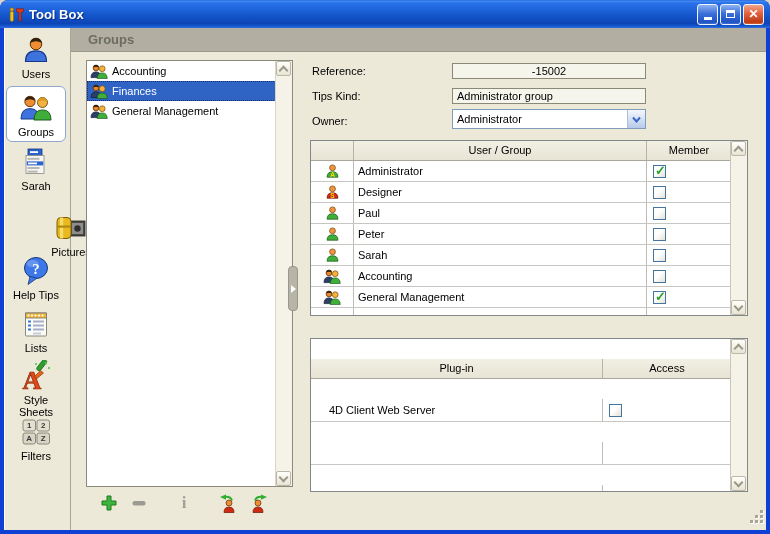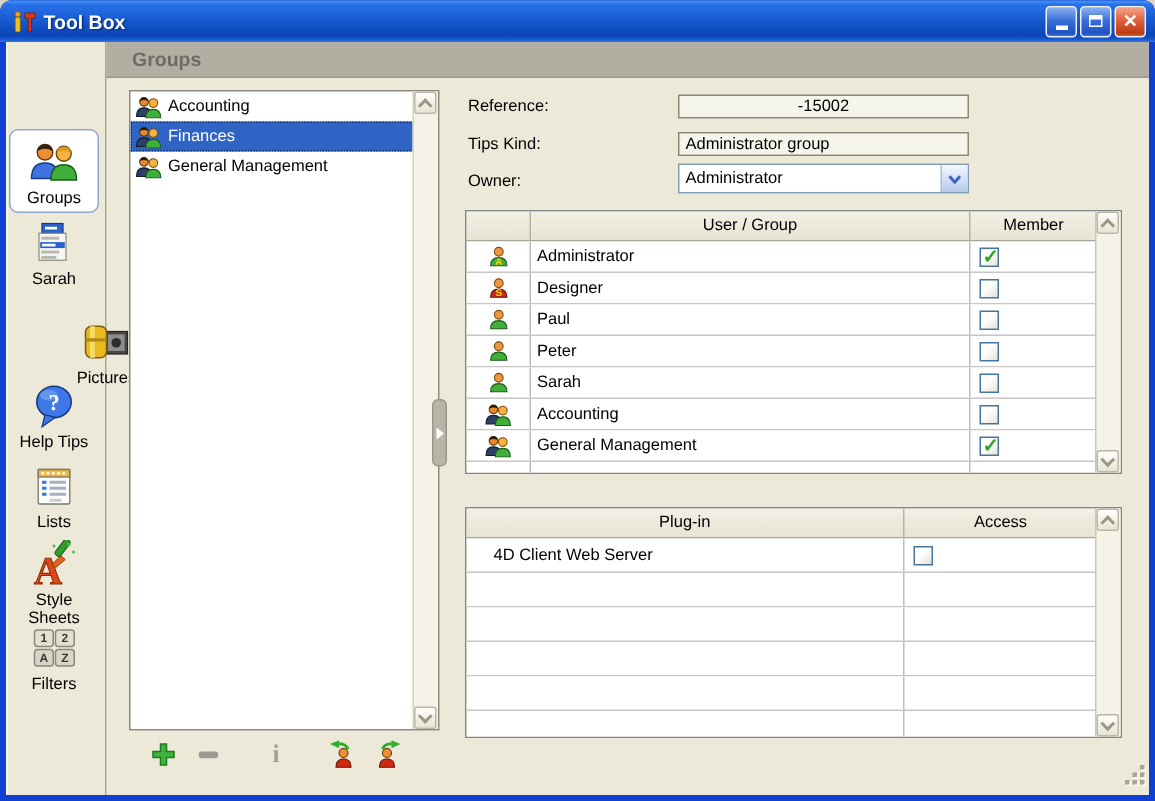--- a/index.html
+++ b/index.html
@@ -60,21 +60,21 @@
   .combo-btn{width:17px;height:100%;border-left:1px solid #aebed1;background:linear-gradient(180deg,#f4f8fd,#cfdcf3 60%,#b6caea);
     display:flex;align-items:center;justify-content:center;}
   
   .dtable{position:absolute;background:#fff;border:1px solid #82878a;box-sizing:border-box;}
   .tmain{position:absolute;left:0;top:0;right:16px;bottom:0;overflow:hidden;}
   .dtable .vscroll{border-left:1px solid #c9c6b8;}
   .thead{display:grid;height:19px;background:linear-gradient(180deg,#f2f0e4,#e7e4d5);border-bottom:1px solid #aaa79a;
     font-size:11px;color:#000;text-align:center;line-height:18px;}
   .thead span + span{border-left:1px solid #b6b3a6;}
   .mgrid{grid-template-columns:42px 1fr 85px;}
-  .pgrid{grid-template-columns:1fr 129px;}
+  .pgrid{grid-template-columns:1fr 129px;margin-top:20px;}
   .trow{display:grid;height:20px;background:#fff;border-bottom:1px solid #c6c6c3;font-size:11px;align-items:center;}
   .trow > span{height:100%;display:flex;align-items:center;box-sizing:border-box;}
   .trow > span + span{border-left:1px solid #c0beb2;}
   .cell-icon{justify-content:center;}
   .cell-name{padding-left:4px;}
   .cell-check{padding-left:6px;}
   .prow{height:22px;padding-left:14px;}
   
   .cb{width:13px;height:13px;border:1px solid #45749e;background:linear-gradient(135deg,#fff 40%,#e4e2d6);
     display:inline-block;position:relative;box-sizing:border-box;cursor:pointer;}
@@ -104,20 +104,30 @@
           <span class="glyph-max"></span>
         </span>
       <span class="win-btn btn-close">
           <span>✕</span>
         </span>
     </span>
   </div>
 
   <div class="wbody">
     <div class="sidebar">
+        <div class="side-item" style="top: 6px;">
+          <span class="side-icon">
+            <svg width="30" height="30" viewBox="0 0 30 30">
+   <circle cx="15" cy="9" r="5.8" fill="#ef8d33" stroke="#5a3008" stroke-width="1"></circle>
+   <path d="M9.2 8 Q9.8 3 15 3 Q20.2 3 20.8 8 Q15 4.4 9.2 8 Z" fill="#33220f"></path>
+   <path d="M4.5 26.5 Q4.5 15.8 15 15.8 Q25.5 15.8 25.5 26.5 Z" fill="#3e72dd" stroke="#173a8a" stroke-width="1.2"></path>
+            </svg>
+          </span>
+          <span class="side-label">Users</span>
+        </div>
         <div class="side-item selected" style="top: 58px;">
           <span class="side-icon">
             <svg width="36" height="30" viewBox="0 0 36 30">
    <circle cx="12" cy="8.5" r="5.2" fill="#ef8d33" stroke="#5a3008" stroke-width="0.9"></circle>
    <path d="M6.9 7.8 Q7.4 3.4 12 3.4 Q16.6 3.4 17.1 7.8 Q12 4.6 6.9 7.8 Z" fill="#33220f"></path>
    <path d="M3 26 Q3 15.6 12 15.6 Q21 15.6 21 26 Z" fill="#3e72dd" stroke="#173a8a" stroke-width="1"></path>
    <circle cx="24.5" cy="9.5" r="5" fill="#f6b23f" stroke="#6a4208" stroke-width="0.9"></circle>
    <path d="M19.7 8.9 Q20.2 4.6 24.5 4.6 Q28.8 4.6 29.3 8.9 Q24.5 6 19.7 8.9 Z" fill="#d89a20"></path>
    <path d="M16 27 Q16 16.9 24.5 16.9 Q33 16.9 33 27 Z" fill="#3fae3a" stroke="#1c5c18" stroke-width="1"></path>
             </svg>

